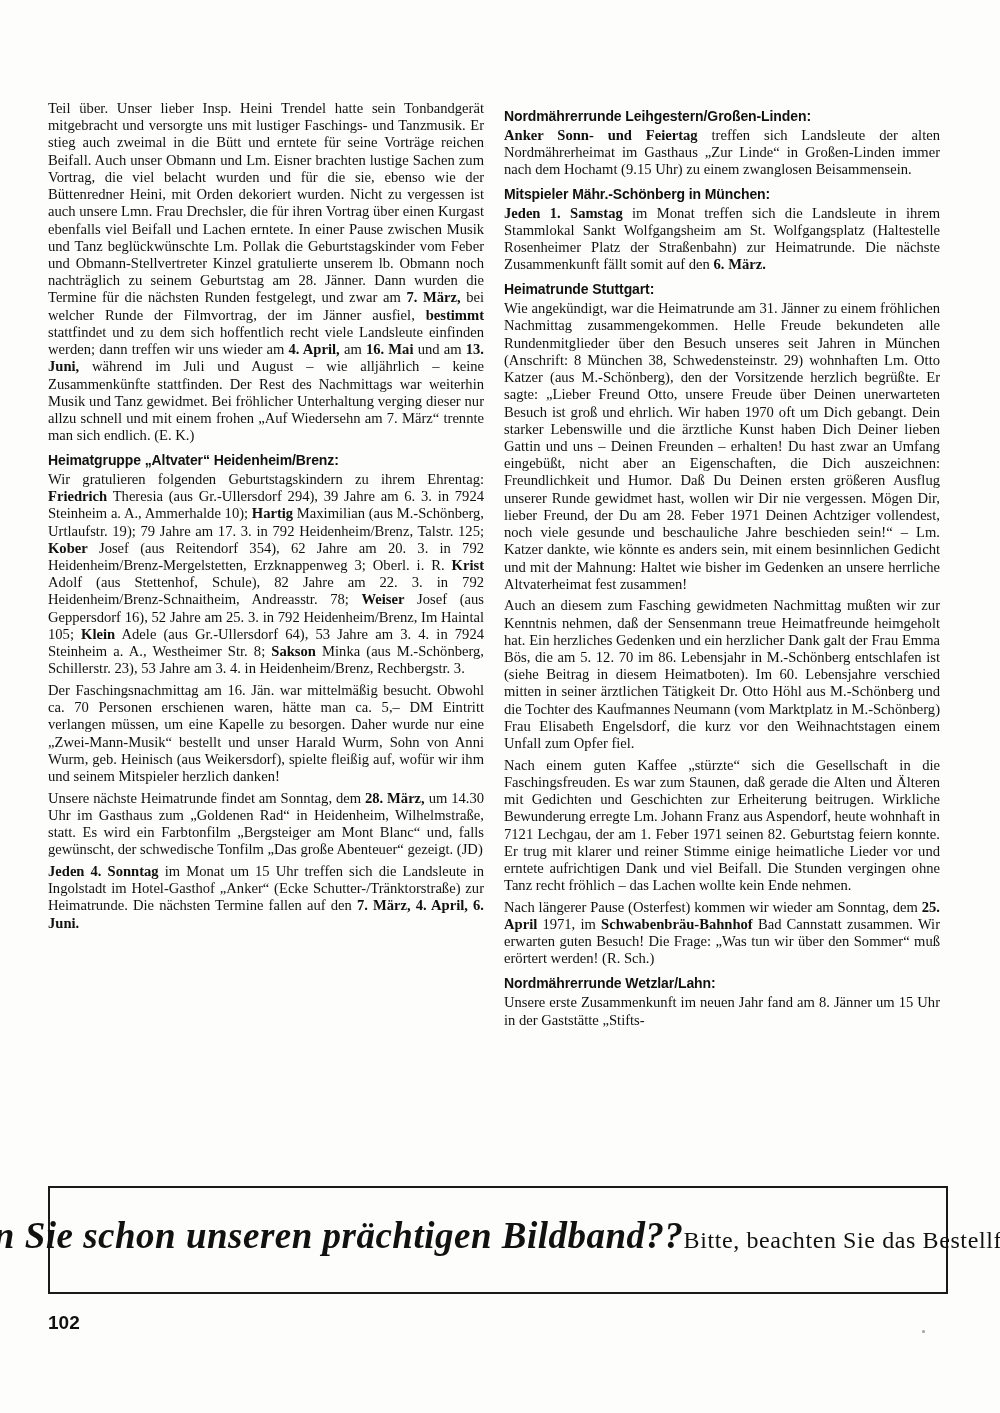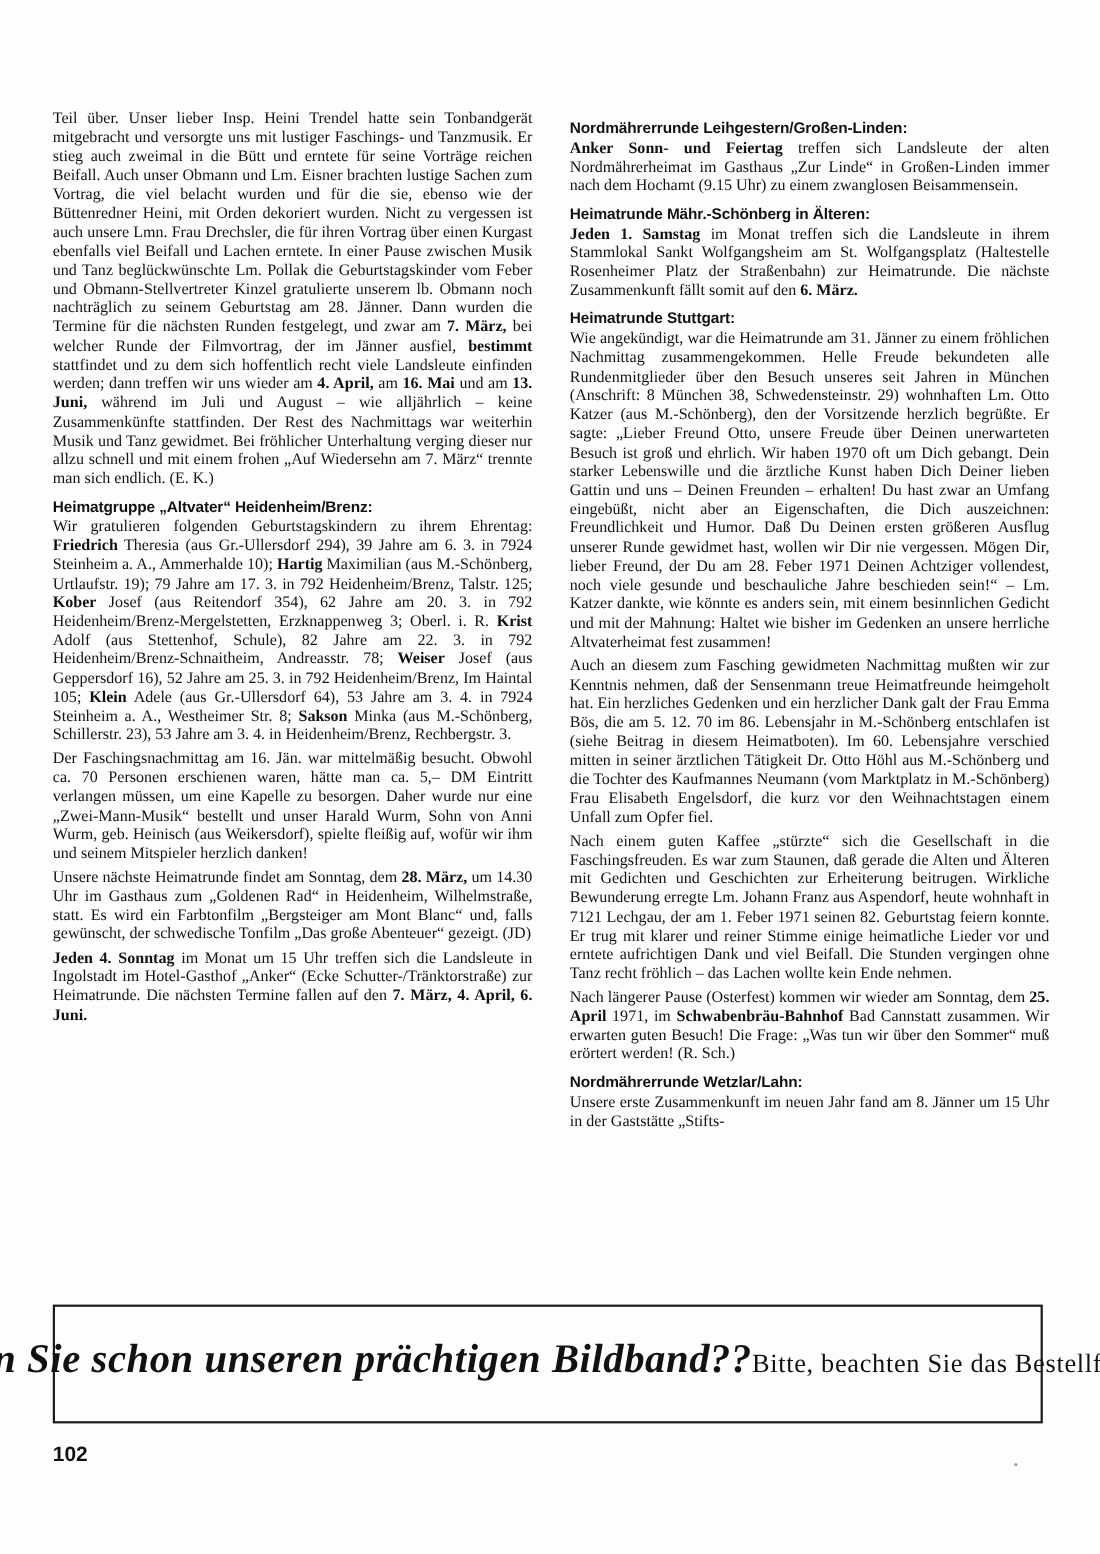--- a/index.html
+++ b/index.html
@@ -20,21 +20,21 @@
     width: 1000px;
     height: 1413px;
     background: #fdfdfb;
   }
   .columns {
     position: absolute;
     left: 48px;
     top: 100px;
     width: 906px;
     display: flex;
-    gap: 34px;
+    gap: 20px;
   }
   .col {
     width: 436px;
     font-size: 14.6px;
     line-height: 1.18;
     text-align: justify;
     font-family: "Liberation Serif", serif;
   }
   .col p {
     margin: 0 0 0.30em 0;
@@ -111,21 +111,21 @@
         <p class="first">Teil über. Unser lieber Insp. Heini Trendel hatte sein Tonbandgerät mitgebracht und versorgte uns mit lustiger Faschings- und Tanzmusik. Er stieg auch zweimal in die Bütt und erntete für seine Vorträge reichen Beifall. Auch unser Obmann und Lm. Eisner brachten lustige Sachen zum Vortrag, die viel belacht wurden und für die sie, ebenso wie der Büttenredner Heini, mit Orden dekoriert wurden. Nicht zu vergessen ist auch unsere Lmn. Frau Drechsler, die für ihren Vortrag über einen Kurgast ebenfalls viel Beifall und Lachen erntete. In einer Pause zwischen Musik und Tanz beglückwünschte Lm. Pollak die Geburtstagskinder vom Feber und Obmann-Stellvertreter Kinzel gratulierte unserem lb. Obmann noch nachträglich zu seinem Geburtstag am 28. Jänner. Dann wurden die Termine für die nächsten Runden festgelegt, und zwar am <b>7. März,</b> bei welcher Runde der Filmvortrag, der im Jänner ausfiel, <b>bestimmt</b> stattfindet und zu dem sich hoffentlich recht viele Landsleute einfinden werden; dann treffen wir uns wieder am <b>4. April,</b> am <b>16. Mai</b> und am <b>13. Juni,</b> während im Juli und August – wie alljährlich – keine Zusammenkünfte stattfinden. Der Rest des Nachmittags war weiterhin Musik und Tanz gewidmet. Bei fröhlicher Unterhaltung verging dieser nur allzu schnell und mit einem frohen „Auf Wiedersehn am 7. März“ trennte man sich endlich. (E. K.)</p>
         <div class="sect-head">Heimatgruppe „Altvater“ Heidenheim/Brenz:</div>
         <p>Wir gratulieren folgenden Geburtstagskindern zu ihrem Ehrentag: <b>Friedrich</b> Theresia (aus Gr.-Ullersdorf 294), 39 Jahre am 6. 3. in 7924 Steinheim a. A., Ammerhalde 10); <b>Hartig</b> Maximilian (aus M.-Schönberg, Urtlaufstr. 19); 79 Jahre am 17. 3. in 792 Heidenheim/Brenz, Talstr. 125; <b>Kober</b> Josef (aus Reitendorf 354), 62 Jahre am 20. 3. in 792 Heidenheim/Brenz-Mergelstetten, Erzknappenweg 3; Oberl. i. R. <b>Krist</b> Adolf (aus Stettenhof, Schule), 82 Jahre am 22. 3. in 792 Heidenheim/Brenz-Schnaitheim, Andreasstr. 78; <b>Weiser</b> Josef (aus Geppersdorf 16), 52 Jahre am 25. 3. in 792 Heidenheim/Brenz, Im Haintal 105; <b>Klein</b> Adele (aus Gr.-Ullersdorf 64), 53 Jahre am 3. 4. in 7924 Steinheim a. A., Westheimer Str. 8; <b>Sakson</b> Minka (aus M.-Schönberg, Schillerstr. 23), 53 Jahre am 3. 4. in Heidenheim/Brenz, Rechbergstr. 3.</p>
         <p>Der Faschingsnachmittag am 16. Jän. war mittelmäßig besucht. Obwohl ca. 70 Personen erschienen waren, hätte man ca. 5,– DM Eintritt verlangen müssen, um eine Kapelle zu besorgen. Daher wurde nur eine „Zwei-Mann-Musik“ bestellt und unser Harald Wurm, Sohn von Anni Wurm, geb. Heinisch (aus Weikersdorf), spielte fleißig auf, wofür wir ihm und seinem Mitspieler herzlich danken!</p>
         <p>Unsere nächste Heimatrunde findet am Sonntag, dem <b>28. März,</b> um 14.30 Uhr im Gasthaus zum „Goldenen Rad“ in Heidenheim, Wilhelmstraße, statt. Es wird ein Farbtonfilm „Bergsteiger am Mont Blanc“ und, falls gewünscht, der schwedische Tonfilm „Das große Abenteuer“ gezeigt. (JD)</p>
         <p><b>Jeden 4. Sonntag</b> im Monat um 15 Uhr treffen sich die Landsleute in Ingolstadt im Hotel-Gasthof „Anker“ (Ecke Schutter-/Tränktorstraße) zur Heimatrunde. Die nächsten Termine fallen auf den <b>7. März, 4. April, 6. Juni.</b></p>
       </div>
     <div class="col" id="col-right">
         <div class="sect-head">Nordmährerrunde Leihgestern/Großen-Linden:</div>
         <p><b>Anker Sonn- und Feiertag</b> treffen sich Landsleute der alten Nordmährerheimat im Gasthaus „Zur Linde“ in Großen-Linden immer nach dem Hochamt (9.15 Uhr) zu einem zwanglosen Beisammensein.</p>
-        <div class="sect-head">Heimatrunde Mähr.-Schönberg in Älteren:</div>
+        <div class="sect-head">Mitspieler Mähr.-Schönberg in München:</div>
         <p><b>Jeden 1. Samstag</b> im Monat treffen sich die Landsleute in ihrem Stammlokal Sankt Wolfgangsheim am St. Wolfgangsplatz (Haltestelle Rosenheimer Platz der Straßenbahn) zur Heimatrunde. Die nächste Zusammenkunft fällt somit auf den <b>6. März.</b></p>
         <div class="sect-head">Heimatrunde Stuttgart:</div>
         <p>Wie angekündigt, war die Heimatrunde am 31. Jänner zu einem fröhlichen Nachmittag zusammengekommen. Helle Freude bekundeten alle Rundenmitglieder über den Besuch unseres seit Jahren in München (Anschrift: 8 München 38, Schwedensteinstr. 29) wohnhaften Lm. Otto Katzer (aus M.-Schönberg), den der Vorsitzende herzlich begrüßte. Er sagte: „Lieber Freund Otto, unsere Freude über Deinen unerwarteten Besuch ist groß und ehrlich. Wir haben 1970 oft um Dich gebangt. Dein starker Lebenswille und die ärztliche Kunst haben Dich Deiner lieben Gattin und uns – Deinen Freunden – erhalten! Du hast zwar an Umfang eingebüßt, nicht aber an Eigenschaften, die Dich auszeichnen: Freundlichkeit und Humor. Daß Du Deinen ersten größeren Ausflug unserer Runde gewidmet hast, wollen wir Dir nie vergessen. Mögen Dir, lieber Freund, der Du am 28. Feber 1971 Deinen Achtziger vollendest, noch viele gesunde und beschauliche Jahre beschieden sein!“ – Lm. Katzer dankte, wie könnte es anders sein, mit einem besinnlichen Gedicht und mit der Mahnung: Haltet wie bisher im Gedenken an unsere herrliche Altvaterheimat fest zusammen!</p>
         <p>Auch an diesem zum Fasching gewidmeten Nachmittag mußten wir zur Kenntnis nehmen, daß der Sensenmann treue Heimatfreunde heimgeholt hat. Ein herzliches Gedenken und ein herzlicher Dank galt der Frau Emma Bös, die am 5. 12. 70 im 86. Lebensjahr in M.-Schönberg entschlafen ist (siehe Beitrag in diesem Heimatboten). Im 60. Lebensjahre verschied mitten in seiner ärztlichen Tätigkeit Dr. Otto Höhl aus M.-Schönberg und die Tochter des Kaufmannes Neumann (vom Marktplatz in M.-Schönberg) Frau Elisabeth Engelsdorf, die kurz vor den Weihnachtstagen einem Unfall zum Opfer fiel.</p>
         <p>Nach einem guten Kaffee „stürzte“ sich die Gesellschaft in die Faschingsfreuden. Es war zum Staunen, daß gerade die Alten und Älteren mit Gedichten und Geschichten zur Erheiterung beitrugen. Wirkliche Bewunderung erregte Lm. Johann Franz aus Aspendorf, heute wohnhaft in 7121 Lechgau, der am 1. Feber 1971 seinen 82. Geburtstag feiern konnte. Er trug mit klarer und reiner Stimme einige heimatliche Lieder vor und erntete aufrichtigen Dank und viel Beifall. Die Stunden vergingen ohne Tanz recht fröhlich – das Lachen wollte kein Ende nehmen.</p>
         <p>Nach längerer Pause (Osterfest) kommen wir wieder am Sonntag, dem <b>25. April</b> 1971, im <b>Schwabenbräu-Bahnhof</b> Bad Cannstatt zusammen. Wir erwarten guten Besuch! Die Frage: „Was tun wir über den Sommer“ muß erörtert werden! (R. Sch.)</p>
         <div class="sect-head">Nordmährerrunde Wetzlar/Lahn:</div>
         <p>Unsere erste Zusammenkunft im neuen Jahr fand am 8. Jänner um 15 Uhr in der Gaststätte „Stifts-</p>
       </div>
   </div>

